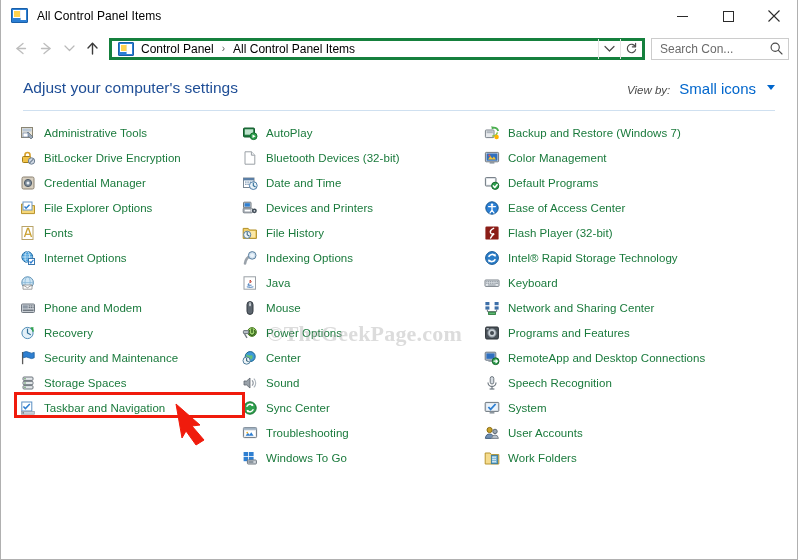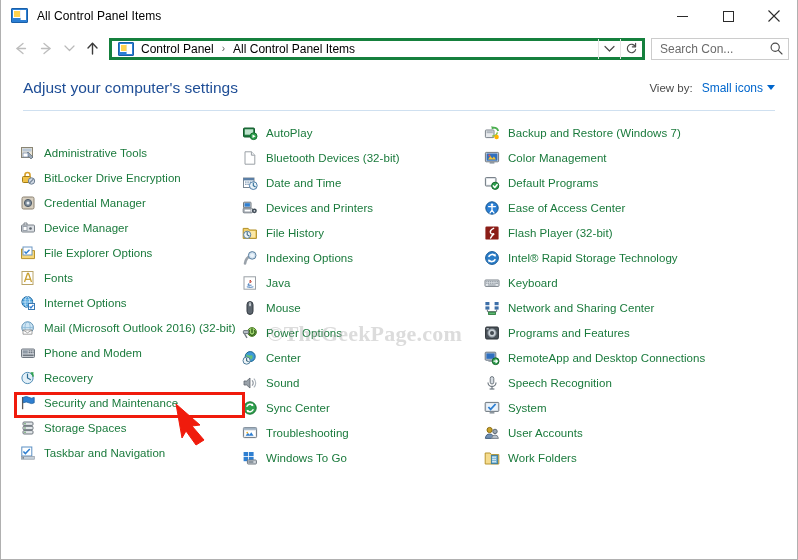--- a/index.html
+++ b/index.html
@@ -142,24 +142,24 @@
   }
   #page-title {
     font-size: 15.5px; color: #1f4e96;
     white-space: nowrap;
     text-align: right;
   }
   #viewby-wrap {
     position: absolute; right: 22px;
     display: flex; align-items: baseline; gap: 9px;
   }
-  #viewby-label { font-size: 11.5px; color: #4a4a4a; }
+  #viewby-label { font-size: 11.5px; color: #4a4a4a; font-style: italic; }
   #viewby-value {
-    font-size: 12px; color: #0066cc;
-    display: inline-flex; align-items: center; gap: 4px;
+    font-size: 15px; color: #0066cc;
+    display: inline-flex; align-items: center; gap: 11px;
   }
   .caret-down {
     width: 0; height: 0;
     border-left: 4px solid transparent;
     border-right: 4px solid transparent;
     border-top: 5px solid #0066cc;
     position: relative; top: -1px;
   }
   #hr {
     position: absolute;
@@ -168,21 +168,21 @@
     background: #cfe0f0;
   }
 
   
   #items {
     position: relative;
     padding: 9px 0 0 0;
     display: flex;
   }
   .col { flex: 0 0 auto; }
-  .col1 { width: 240px; padding-left: 19px; margin-top: 20px; }
+  .col1 { width: 240px; padding-left: 19px; }
   .col2 { width: 240px; padding-left: 1px; }
   .col3 { width: 290px; padding-left: 3px; }
   .item {
     height: 25px;
     display: flex; align-items: center;
     gap: 8px;
     white-space: nowrap;
   }
   .item-label {
     font-size: 11.5px;
@@ -360,31 +360,20 @@
                 <rect x="2" y="2" width="12" height="12" rx="1.5" fill="#d7cfc0" stroke="#8a8070"></rect>
                 <circle cx="8" cy="8" r="3.6" fill="#7b8a99" stroke="#4e5a66"></circle>
                 <circle cx="8" cy="8" r="1.5" fill="#e8eef4"></circle>
               </svg>
             </span>
             <span class="item-label">Credential Manager</span>
           </div>
           <div class="item">
             <span class="ico">
               <svg width="16" height="16" viewBox="0 0 16 16">
-                <rect x="1.5" y="5" width="13" height="7" rx="1" fill="#d9dde2" stroke="#7b828a"></rect>
-                <rect x="3" y="6.5" width="4" height="4" fill="#ffffff" stroke="#9aa2ab"></rect>
-                <circle cx="10.5" cy="8.5" r="1.3" fill="#5b636c"></circle>
-                <path d="M4 5 V3 h3 v2" fill="none" stroke="#7b828a"></path>
-              </svg>
-            </span>
-            <span class="item-label">Device Manager</span>
-          </div>
-          <div class="item">
-            <span class="ico">
-              <svg width="16" height="16" viewBox="0 0 16 16">
                 <path d="M1.5 4 h5 l1.2 1.6 H14.5 v8 H1.5z" fill="#f6d77a" stroke="#b8932c"></path>
                 <rect x="3" y="2" width="9" height="8" fill="#ffffff" stroke="#6d97c4"></rect>
                 <path d="M4.5 6.5 l1.6 1.8 3.4-3.6" fill="none" stroke="#2f7fd1" stroke-width="1.4"></path>
               </svg>
             </span>
             <span class="item-label">File Explorer Options</span>
           </div>
           <div class="item">
             <span class="ico">
               <svg width="16" height="16" viewBox="0 0 16 16">
@@ -411,21 +400,20 @@
           <div class="item">
             <span class="ico">
               <svg width="16" height="16" viewBox="0 0 16 16">
                 <circle cx="7.6" cy="7.6" r="5.8" fill="#cfe6f5" stroke="#5b8fb4"></circle>
                 <ellipse cx="7.6" cy="7.6" rx="2.6" ry="5.8" fill="none" stroke="#7fb2d4" stroke-width=".7"></ellipse>
                 <path d="M1.8 7.6 H13.4" stroke="#7fb2d4" stroke-width=".7"></path>
                 <path d="M3 10 h9 v4.2 H3z" fill="#ffffff" stroke="#8a8a8a" stroke-width=".8"></path>
                 <path d="M3 10 l4.5 2.8 L12 10" fill="none" stroke="#8a8a8a" stroke-width=".8"></path>
               </svg>
             </span>
-            <span class="item-label">Mail (Microsoft Outlook 2016) (32-bit)</span>
           </div>
           <div class="item">
             <span class="ico">
               <svg width="16" height="16" viewBox="0 0 16 16">
                 <rect x="1.5" y="4" width="13" height="8.5" rx="1" fill="#cfd4da" stroke="#6f7780"></rect>
                 <rect x="2.8" y="5.3" width="5" height="3.2" fill="#8e99a5"></rect>
                 <g fill="#6f7780">
                   <rect x="8.6" y="5.3" width="1.5" height="1.2"></rect>
                   <rect x="10.6" y="5.3" width="1.5" height="1.2"></rect>
                   <rect x="12.6" y="5.3" width="1" height="1.2"></rect>

